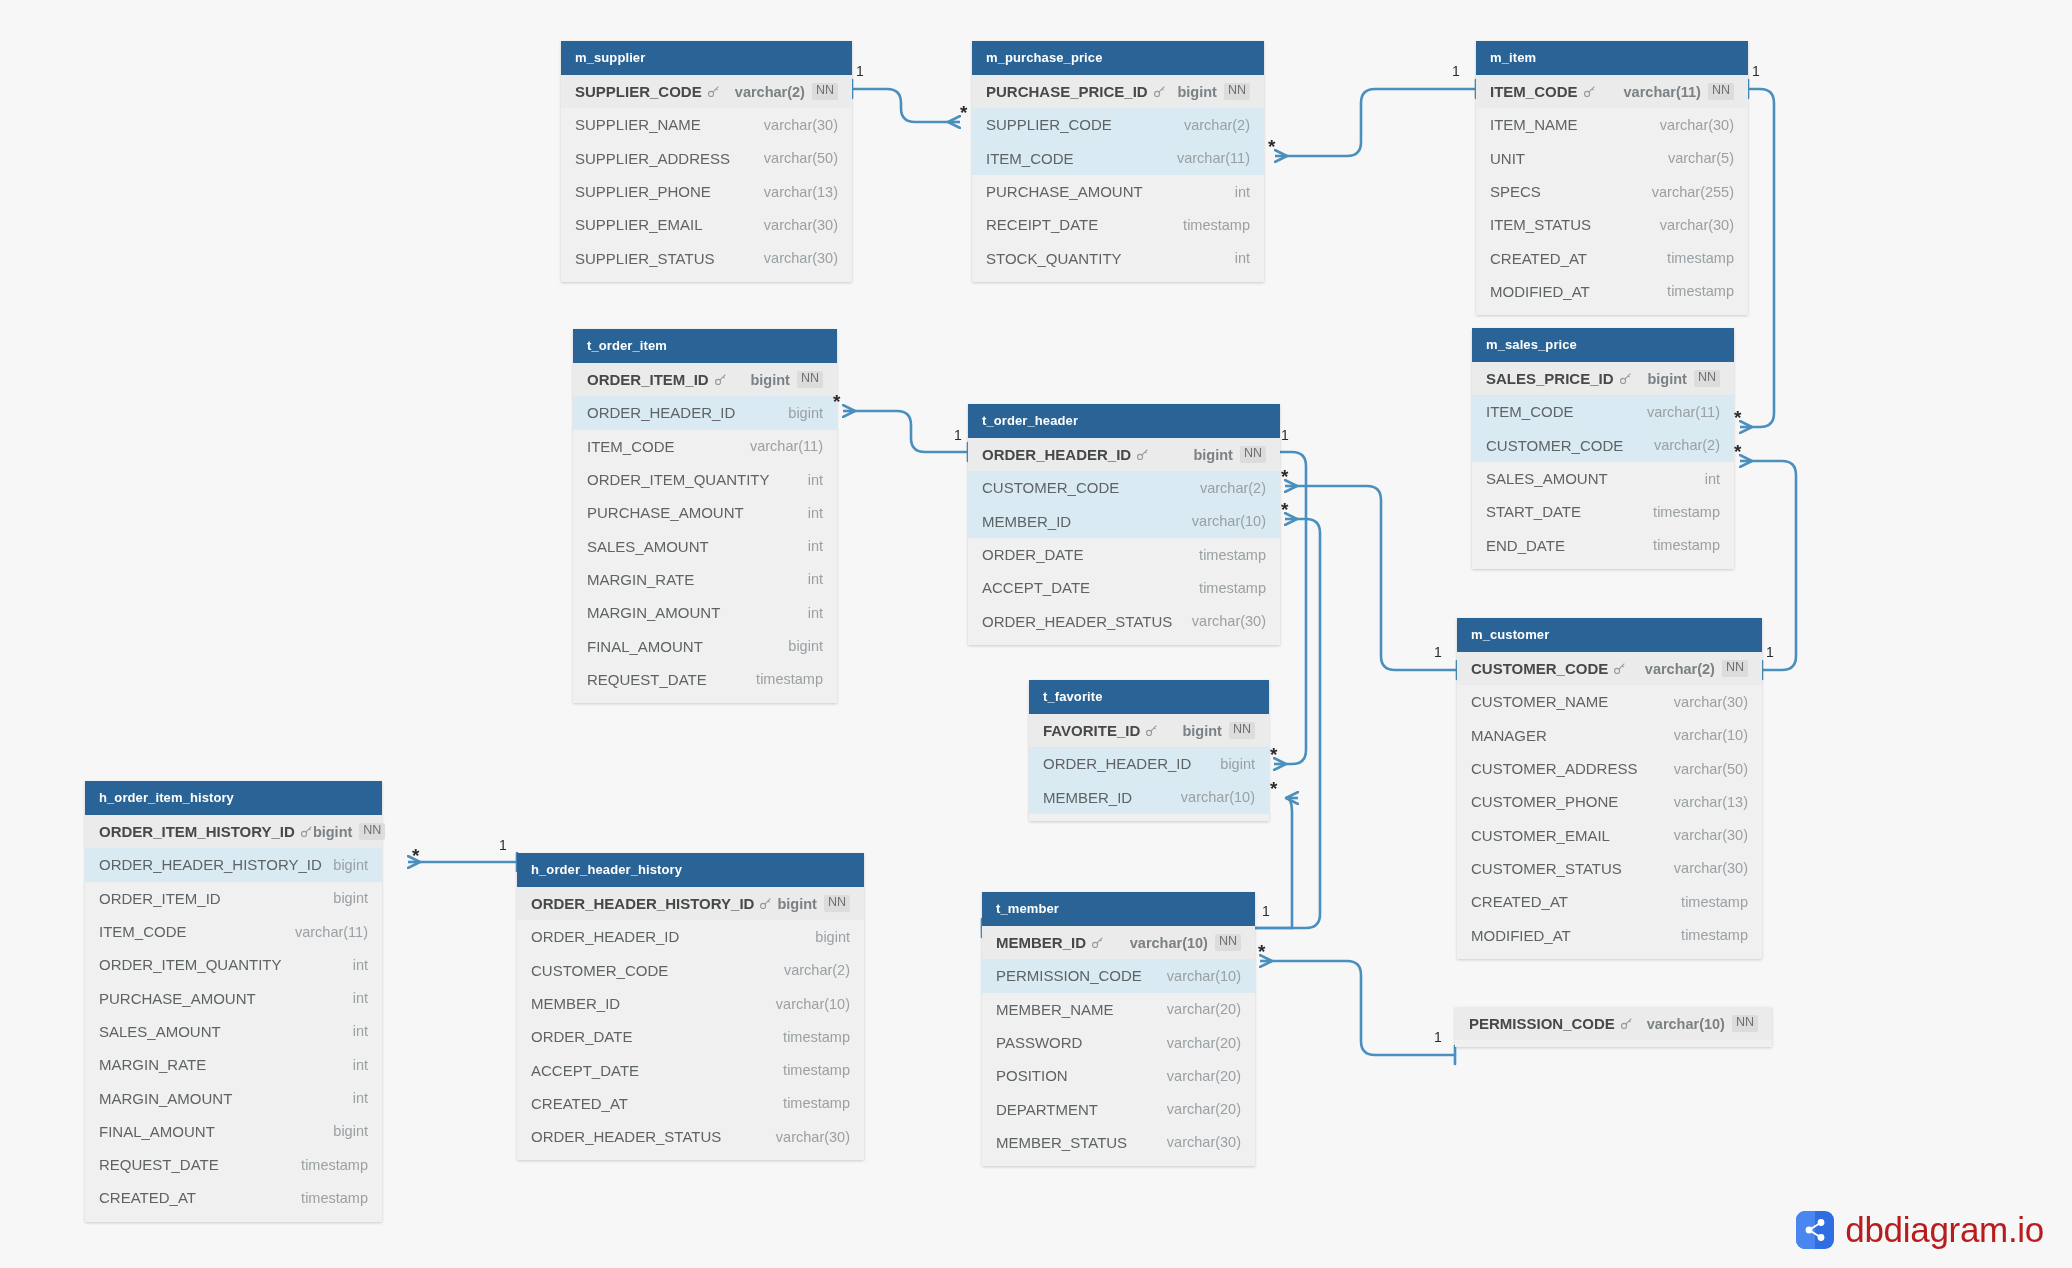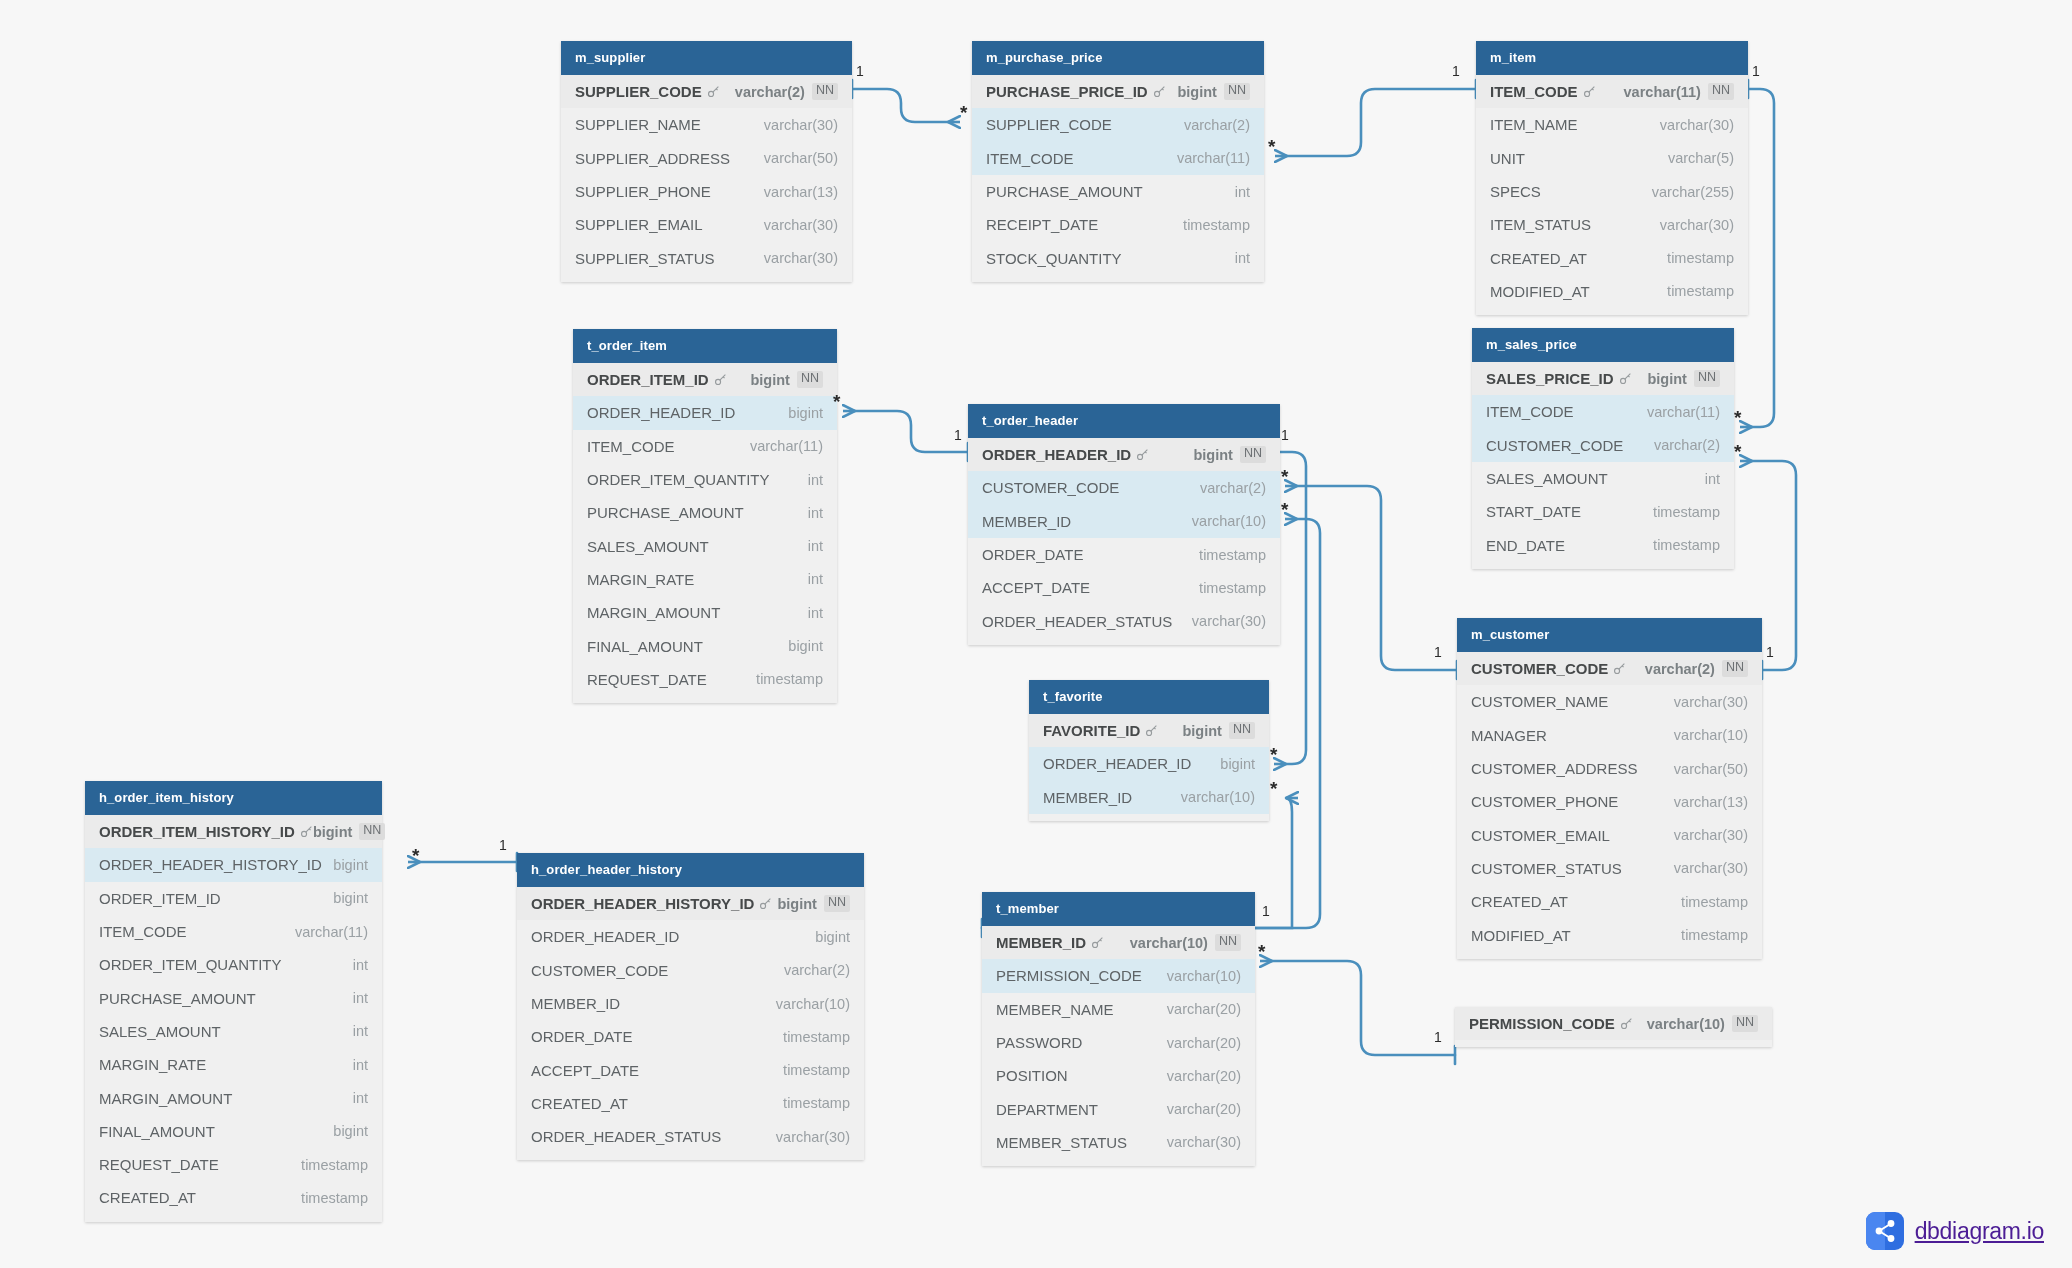--- a/index.html
+++ b/index.html
@@ -87,25 +87,24 @@
   #logo-mark {
     width: 38px; height: 38px;
     border-radius: 9px;
     background: #2f6ee0;
     position: relative;
     overflow: hidden;
   }
   #logo-mark .lm-left { position:absolute; left:0; top:0; width:50%; height:100%; background:#4a86f0; }
   #logo-mark svg { position: absolute; left: 0; top: 0; }
   #logo-text {
-    font-size: 23px;
-    color: #4c1d95;
+    font-size: 35px;
+    color: #b91c1c;
     font-weight: normal;
     letter-spacing: -0.3px;
-    text-decoration: underline;
   }
 </style>
 </head>
 <body>
 
 <div id="canvas">
 
   <svg id="edges" viewBox="0 0 2072 1268" xmlns="http://www.w3.org/2000/svg">
     <defs>
       <marker id="crow" markerWidth="14" markerHeight="14" refX="1" refY="7" orient="auto" markerUnits="userSpaceOnUse">

